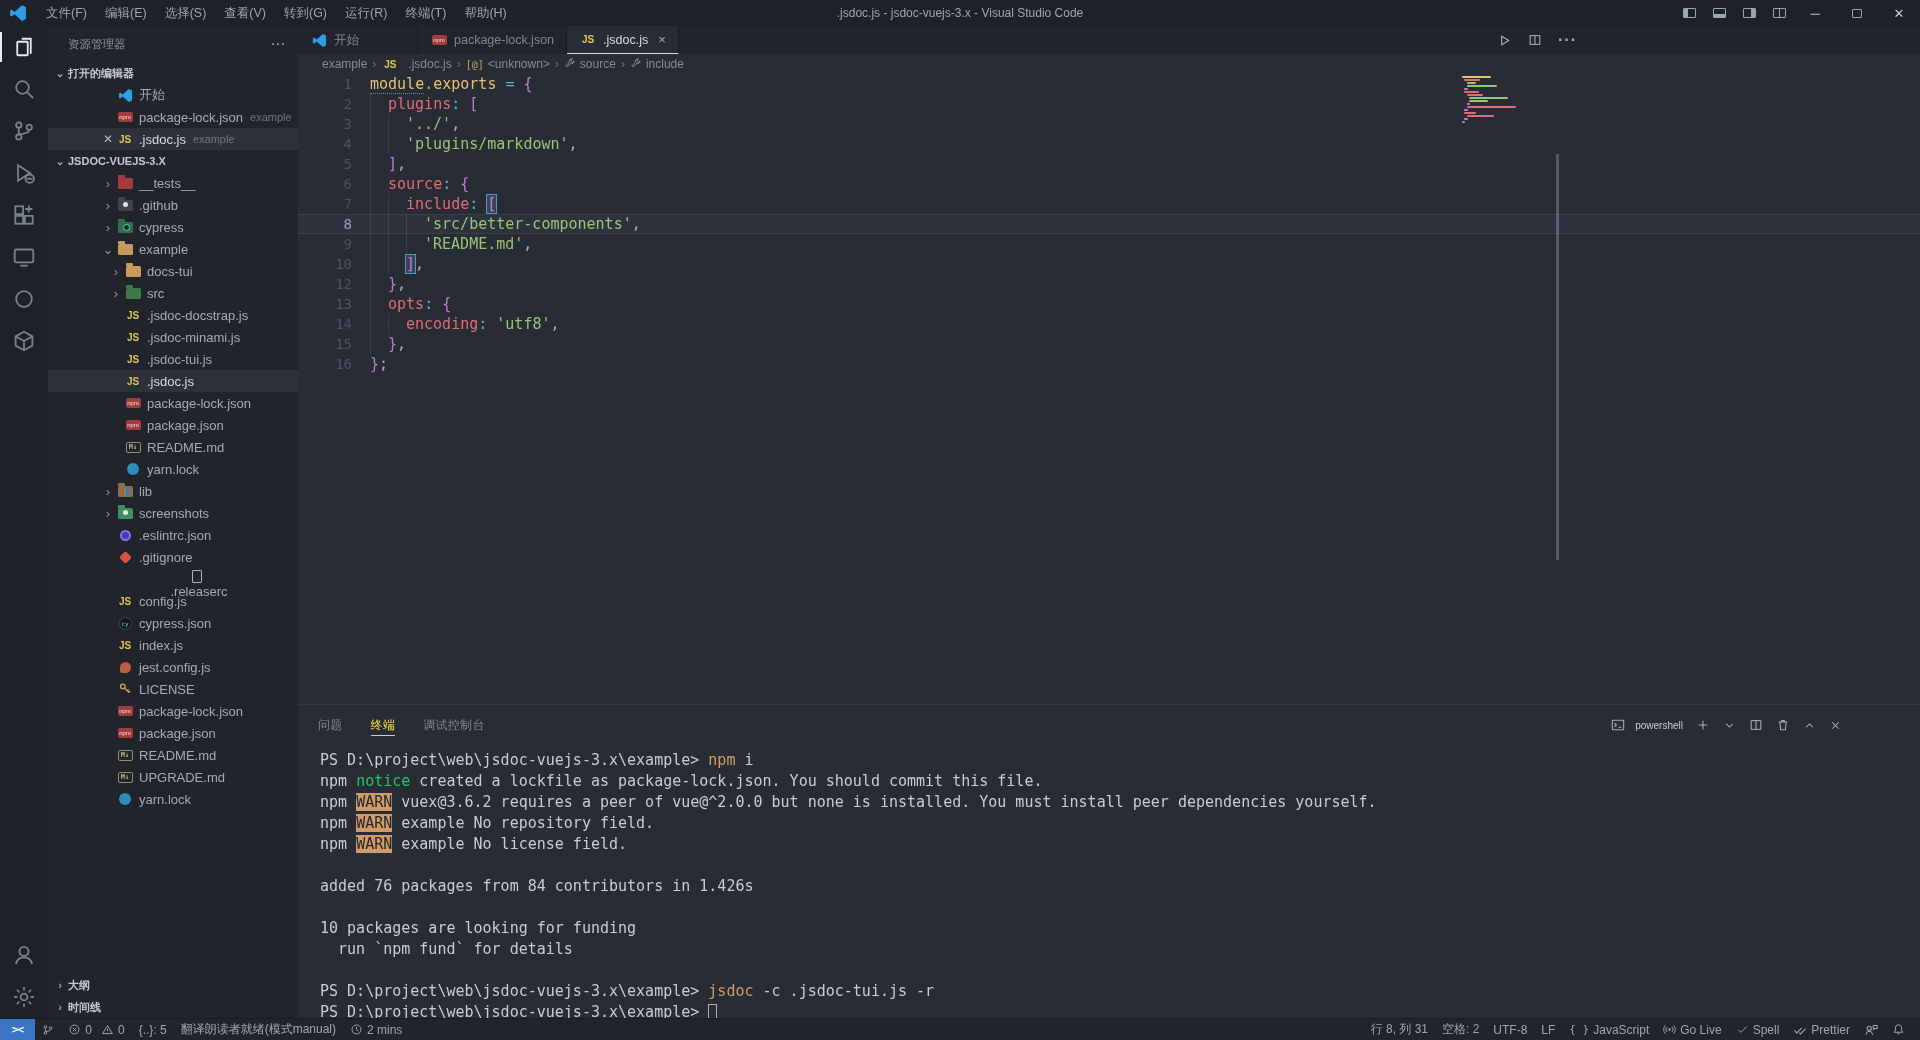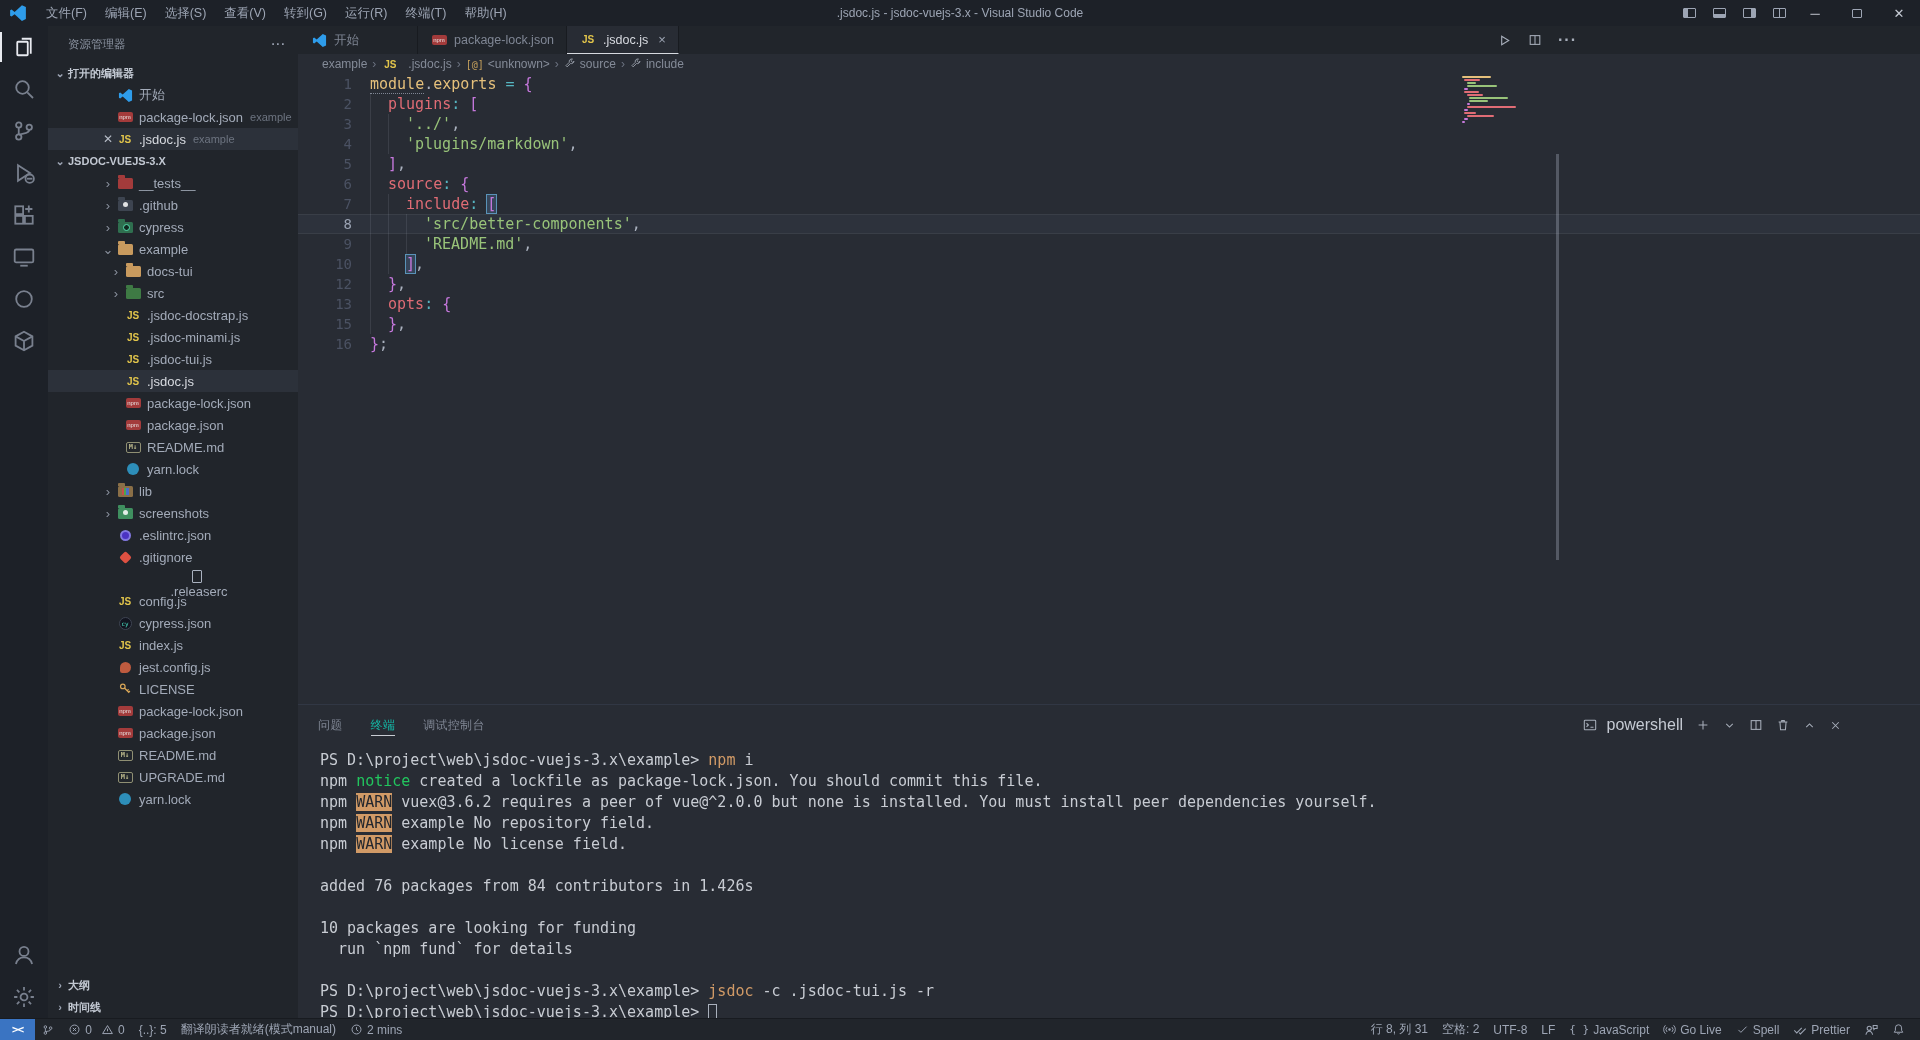--- a/index.html
+++ b/index.html
@@ -107,24 +107,24 @@
   #minimap { position:absolute; top:50px; right:370px; width:88px; }
   .mm-bar { height:2px; margin-bottom:1px; border-radius:1px; }
   #scrollline { position:absolute; top:128px; right:361px; width:3px; height:406px; background:rgba(200,210,225,0.28); }
 
   
   #panel { position:absolute; top:704px; bottom:22px; left:298px; right:0; background:#282c34;
     border-top:1px solid #313744; }
   #panel-header { height:40px; display:flex; align-items:center; padding:0 20px; }
   .ptab { font-size:12px; color:#7f8694; margin-right:28px; height:40px; display:flex; align-items:center;
     position:relative; letter-spacing:.3px; }
-  .ptab.active { color:#14b8a6; }
+  .ptab.active { color:#fde047; }
   .ptab.active::after { content:""; position:absolute; left:0; right:0; bottom:9px; height:1px; background:#c8ccd3; }
   #panel-actions { margin-left:auto; margin-right:58px; display:flex; align-items:center; gap:13px; color:#a7aeba; }
-  #panel-actions .shell-label { font-size:16px; color:#c5cad3; margin-left:10px; }
+  #panel-actions .shell-label { font-size:10px; color:#c5cad3; margin-left:10px; }
   .pa-ic { display:flex; align-items:center; }
   #terminal { padding:5px 0 0 22px; font-family:"DejaVu Sans Mono",monospace; font-size:15px;
     line-height:21px; color:#c8ccd3; white-space:pre; }
   .t-cmd { color:#d19a66; }
   .t-notice { color:#22c55e; }
   .t-warn { background:#d19a66; color:#23272e; }
   .t-cursor { display:inline-block; width:9px; height:16px; border:1px solid #aab1bd; vertical-align:-3px; }
 
   
   #statusbar { position:absolute; bottom:0; left:0; right:0; height:22px; background:#21252b;
@@ -596,20 +596,21 @@
         <div class="code-line"><span class="gutter">3</span><span class="lc"><span class="guide"></span><span class="guide"></span><span class="tk-str">'../'</span><span class="tk-def">,</span></span></div>
         <div class="code-line"><span class="gutter">4</span><span class="lc"><span class="guide"></span><span class="guide"></span><span class="tk-str">'plugins/markdown'</span><span class="tk-def">,</span></span></div>
         <div class="code-line"><span class="gutter">5</span><span class="lc"><span class="guide"></span><span class="tk-punc">]</span><span class="tk-def">,</span></span></div>
         <div class="code-line"><span class="gutter">6</span><span class="lc"><span class="guide"></span><span class="tk-key">source</span><span class="tk-op">:</span><span class="tk-def"> </span><span class="tk-punc">{</span></span></div>
         <div class="code-line"><span class="gutter">7</span><span class="lc"><span class="guide"></span><span class="guide"></span><span class="tk-key">include</span><span class="tk-op">:</span><span class="tk-def"> </span><span class="tk-punc bracket-hl">[</span></span></div>
         <div class="code-line cur"><span class="gutter">8</span><span class="lc"><span class="guide"></span><span class="guide"></span><span class="guide"></span><span class="tk-str">'src/better-components'</span><span class="tk-def">,</span></span></div>
         <div class="code-line"><span class="gutter">9</span><span class="lc"><span class="guide"></span><span class="guide"></span><span class="guide"></span><span class="tk-str">'README.md'</span><span class="tk-def">,</span></span></div>
         <div class="code-line"><span class="gutter">10</span><span class="lc"><span class="guide"></span><span class="guide"></span><span class="tk-punc bracket-hl">]</span><span class="tk-def">,</span></span></div>
         <div class="code-line"><span class="gutter">12</span><span class="lc"><span class="guide"></span><span class="tk-punc">}</span><span class="tk-def">,</span></span></div>
         <div class="code-line"><span class="gutter">13</span><span class="lc"><span class="guide"></span><span class="tk-key">opts</span><span class="tk-op">:</span><span class="tk-def"> </span><span class="tk-punc">{</span></span></div>
+        <div class="code-line"><span class="gutter">14</span><span class="lc"><span class="guide"></span><span class="guide"></span><span class="tk-key">encoding</span><span class="tk-op">:</span><span class="tk-def"> </span><span class="tk-str">'utf8'</span><span class="tk-def">,</span></span></div>
         <div class="code-line"><span class="gutter">15</span><span class="lc"><span class="guide"></span><span class="tk-punc">}</span><span class="tk-def">,</span></span></div>
         <div class="code-line"><span class="gutter">16</span><span class="lc"><span class="tk-punc">}</span><span class="tk-def">;</span></span></div>
       </div>
     <div id="minimap">
         <div class="mm-bar" style="margin-left: 0px; width: 28.8px; background: rgb(229, 192, 123);"></div>
         <div class="mm-bar" style="margin-left: 2.4px; width: 16px; background: rgb(224, 108, 117);"></div>
         <div class="mm-bar" style="margin-left: 4.8px; width: 9.6px; background: rgb(152, 195, 121);"></div>
         <div class="mm-bar" style="margin-left: 4.8px; width: 30.4px; background: rgb(152, 195, 121);"></div>
         <div class="mm-bar" style="margin-left: 2.4px; width: 3.2px; background: rgb(198, 120, 221);"></div>
         <div class="mm-bar" style="margin-left: 2.4px; width: 14.4px; background: rgb(224, 108, 117);"></div>

